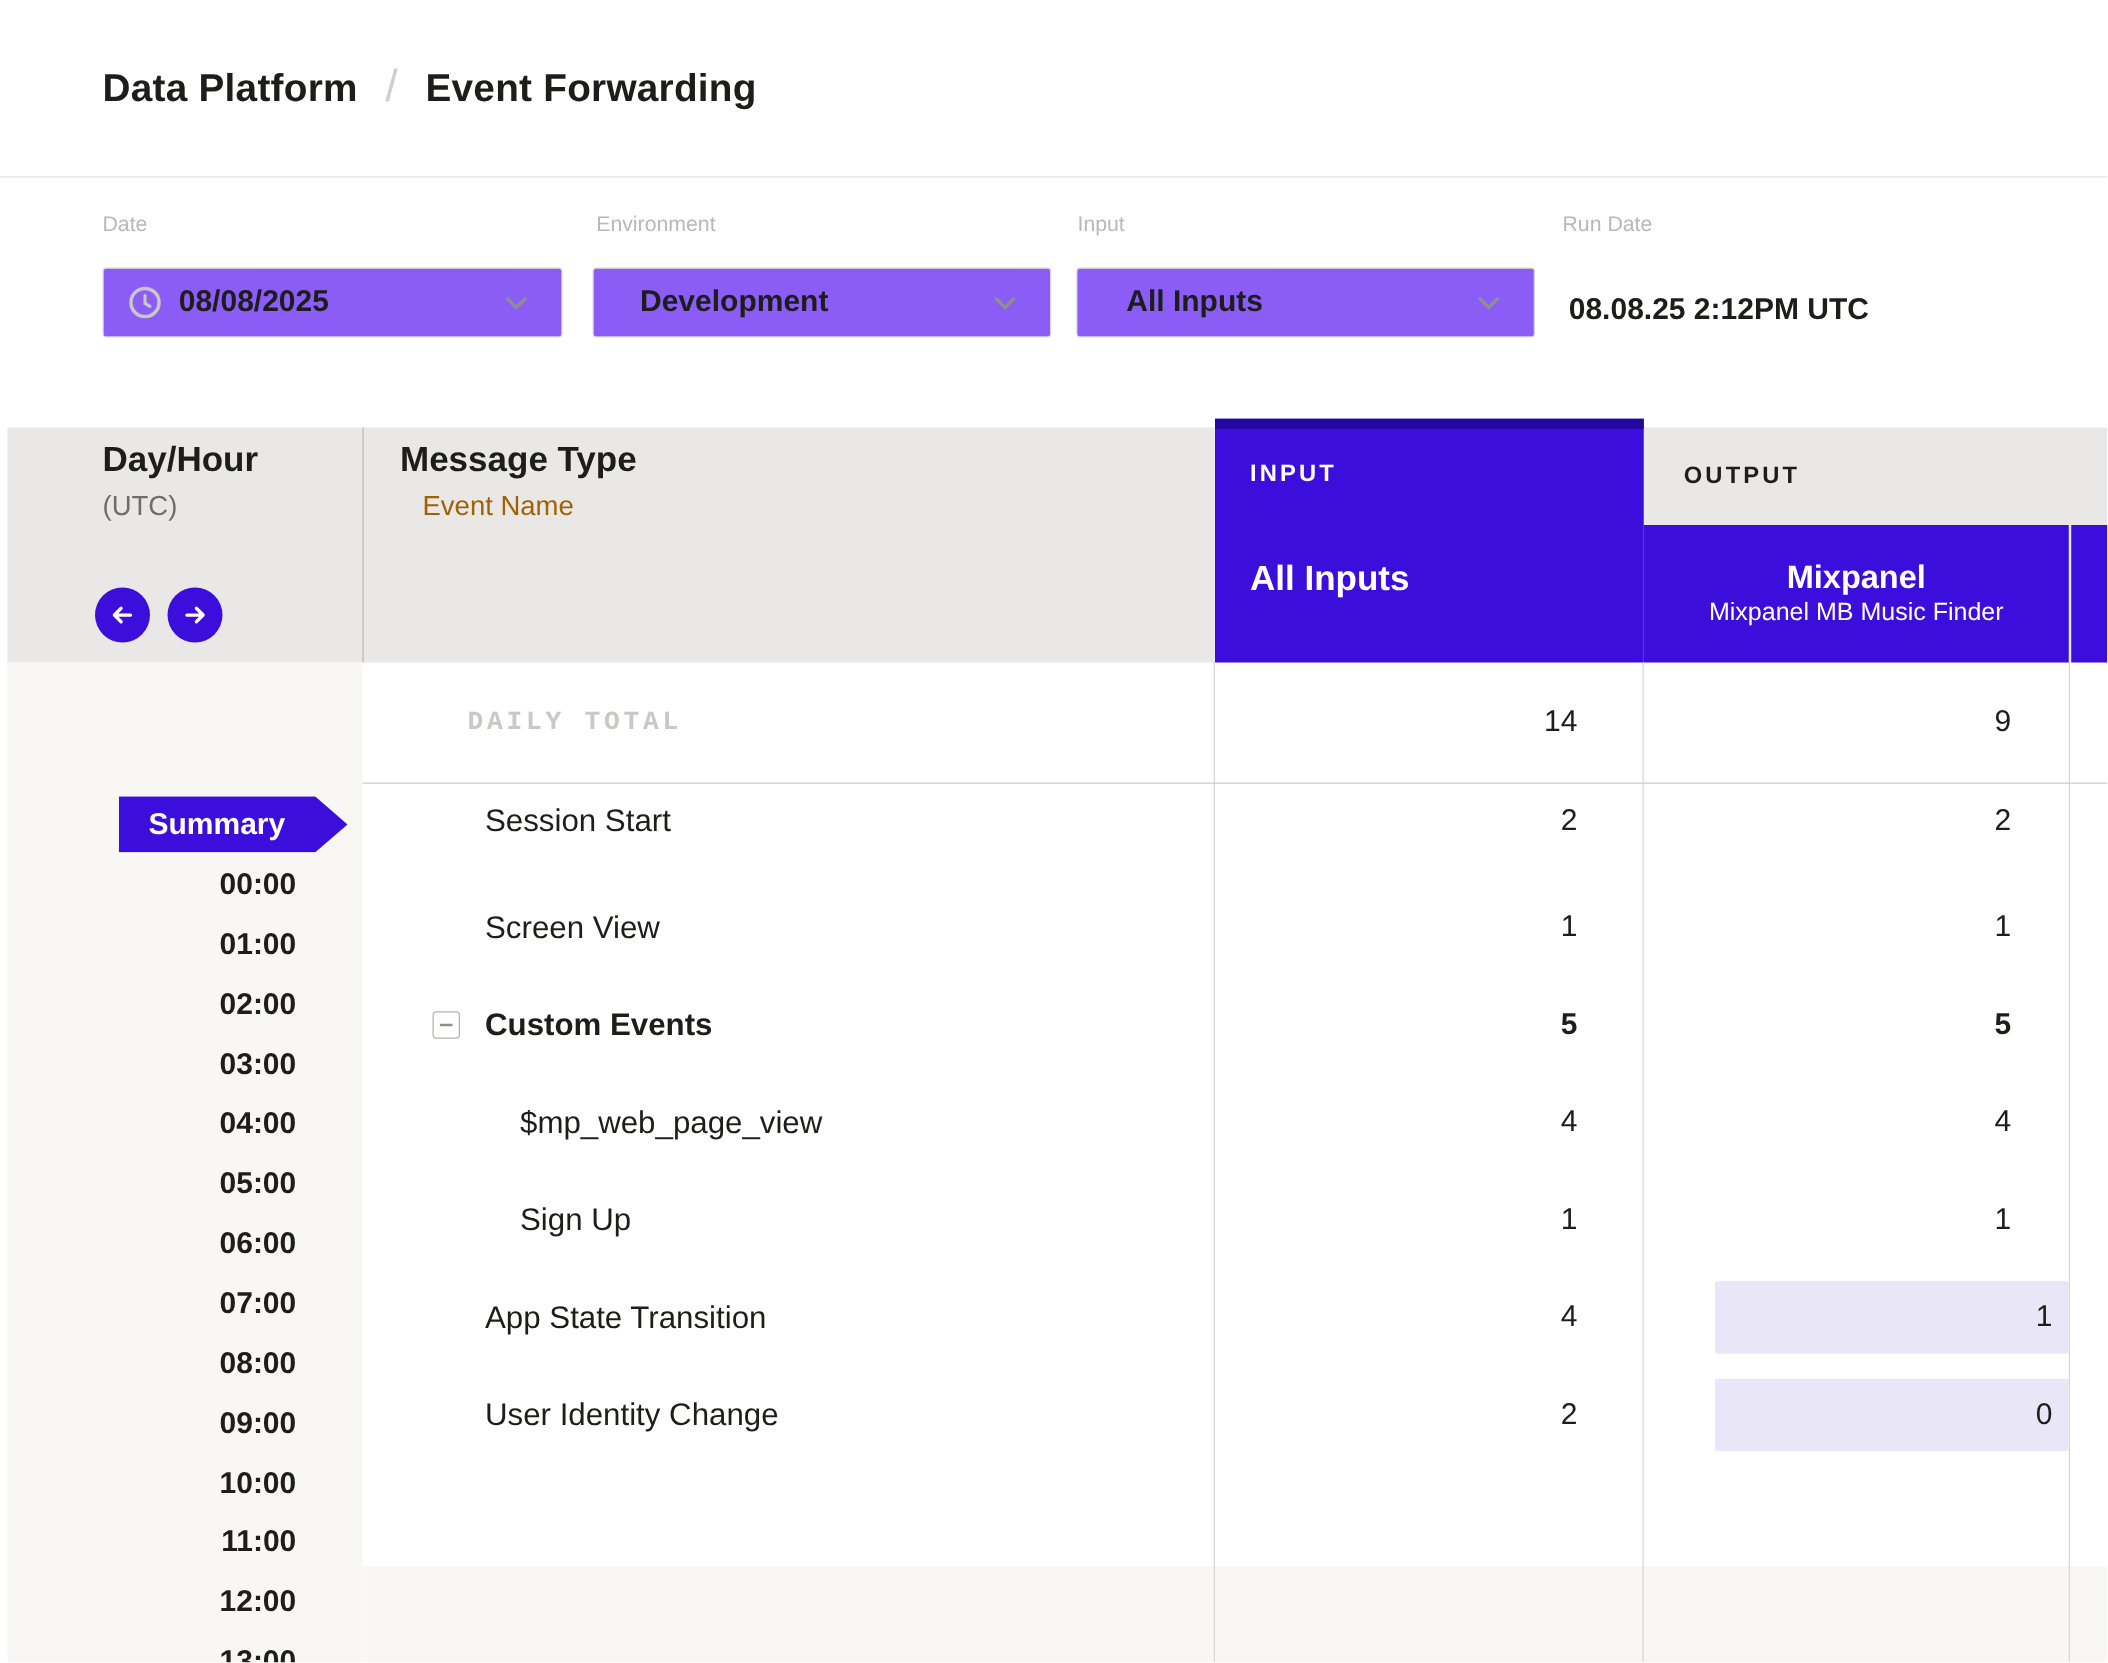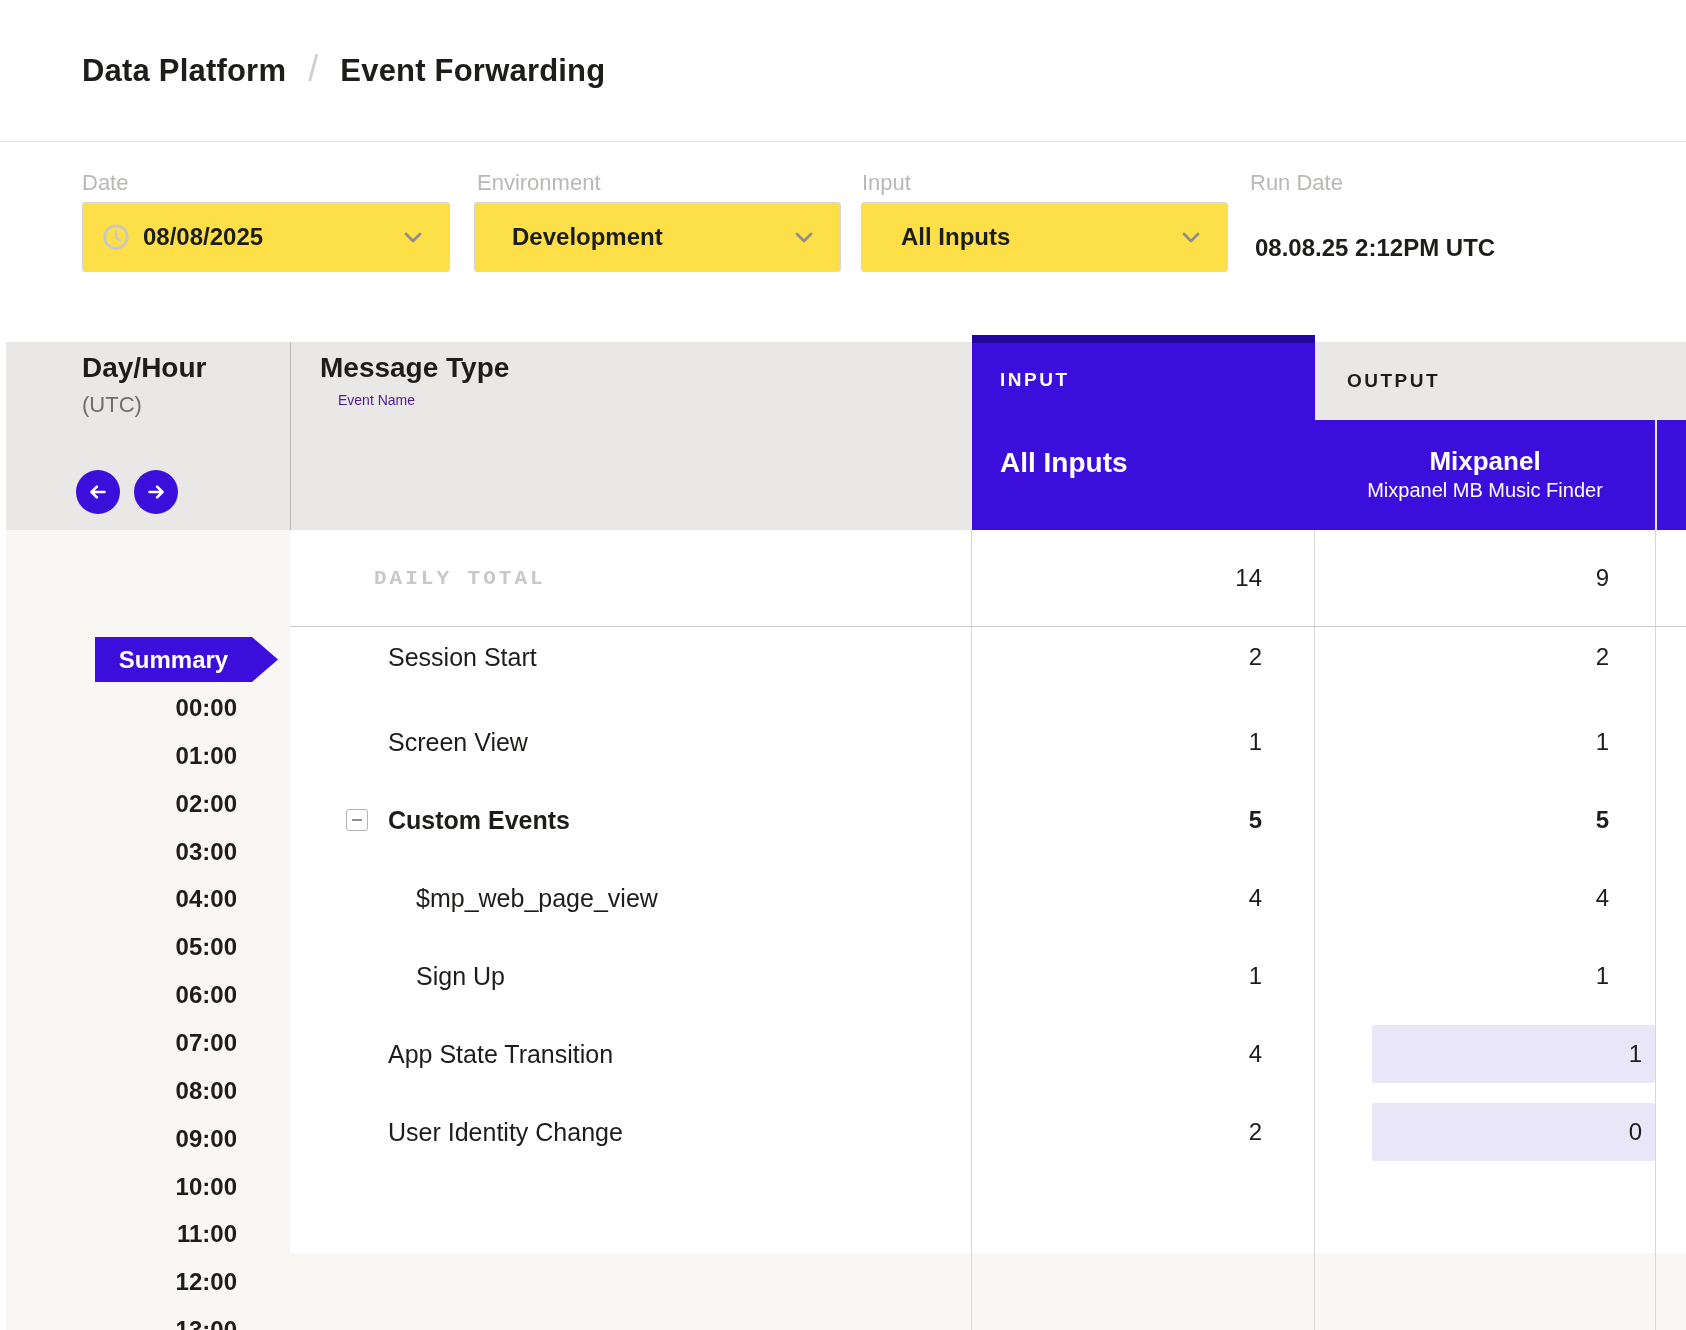--- a/index.html
+++ b/index.html
@@ -6,37 +6,37 @@
   #app{position:relative;width:1686px;height:1330px;overflow:hidden;
        font-family:"Liberation Sans", sans-serif;color:#1d1d1b;background:#fff;}
   .abs{position:absolute;}
 
   
   #topbar{left:0;top:0;width:1686px;height:141px;background:#fff;border-bottom:1px solid #e4e3e1;}
   #breadcrumb{left:82px;top:0;height:141px;display:flex;align-items:center;font-size:31px;font-weight:600;letter-spacing:.2px;}
   #breadcrumb .sep{color:#cfcfcd;font-weight:300;font-size:36px;margin:0 22px;transform:translateY(-2px);}
 
   
-  .f-label{position:absolute;top:170px;font-size:22px;color:#b9b8b6;}
-  .f-box{position:absolute;top:202px;height:70px;background:#fde047;border:1px solid #d8d7d5;border-radius:3px;
+  .f-label{position:absolute;top:170px;font-size:17px;color:#b9b8b6;}
+  .f-box{position:absolute;top:214px;height:56px;background:#8b5cf6;border:1px solid #d8d7d5;border-radius:3px;
          display:flex;align-items:center;box-sizing:border-box;cursor:pointer;}
   .f-box .val{font-size:24px;font-weight:700;color:#1d1d1b;}
   .f-box .chev{position:absolute;right:22px;top:50%;transform:translateY(-50%);display:flex;}
   #run-date-value{position:absolute;left:1255px;top:213px;height:70px;display:flex;align-items:center;
                   font-size:24px;font-weight:700;}
 
   
   #header-band{left:6px;top:342px;width:1680px;height:188px;background:#e9e8e6;}
   #header-divider{left:290px;top:342px;width:1px;height:188px;background:#bcbbb9;}
   #dayhour-title{left:82px;top:352px;font-size:28px;font-weight:700;}
   #dayhour-sub{left:82px;top:392px;font-size:22px;color:#6f6e6c;}
   .nav-btn{position:absolute;top:470px;width:44px;height:44px;border-radius:50%;background:var(--accent);
            display:flex;align-items:center;justify-content:center;cursor:pointer;}
   #msgtype-title{left:320px;top:352px;font-size:28px;font-weight:700;}
-  #msgtype-sub{left:338px;top:392px;font-size:14px;color:#4c1d95;}
+  #msgtype-sub{left:338px;top:392px;font-size:22px;color:#a16207;}
   #output-label{left:1347px;top:342px;height:78px;display:flex;align-items:center;
                 font-size:19px;font-weight:700;letter-spacing:2.5px;}
 
   #input-block{left:972px;top:335px;width:343px;height:195px;background:var(--accent);cursor:pointer;}
   #input-block .strip{position:absolute;left:0;top:0;width:100%;height:8px;background:var(--accent-dark);}
   #input-block .grp{position:absolute;left:28px;top:34px;color:#fff;font-size:19px;font-weight:700;letter-spacing:2.5px;}
   #input-block .sel{position:absolute;left:28px;top:112px;color:#fff;font-size:28px;font-weight:700;}
 
   #mixpanel-block{left:1315px;top:420px;width:340px;height:110px;background:var(--accent);color:#fff;
                   display:flex;flex-direction:column;align-items:center;justify-content:center;cursor:pointer;}

